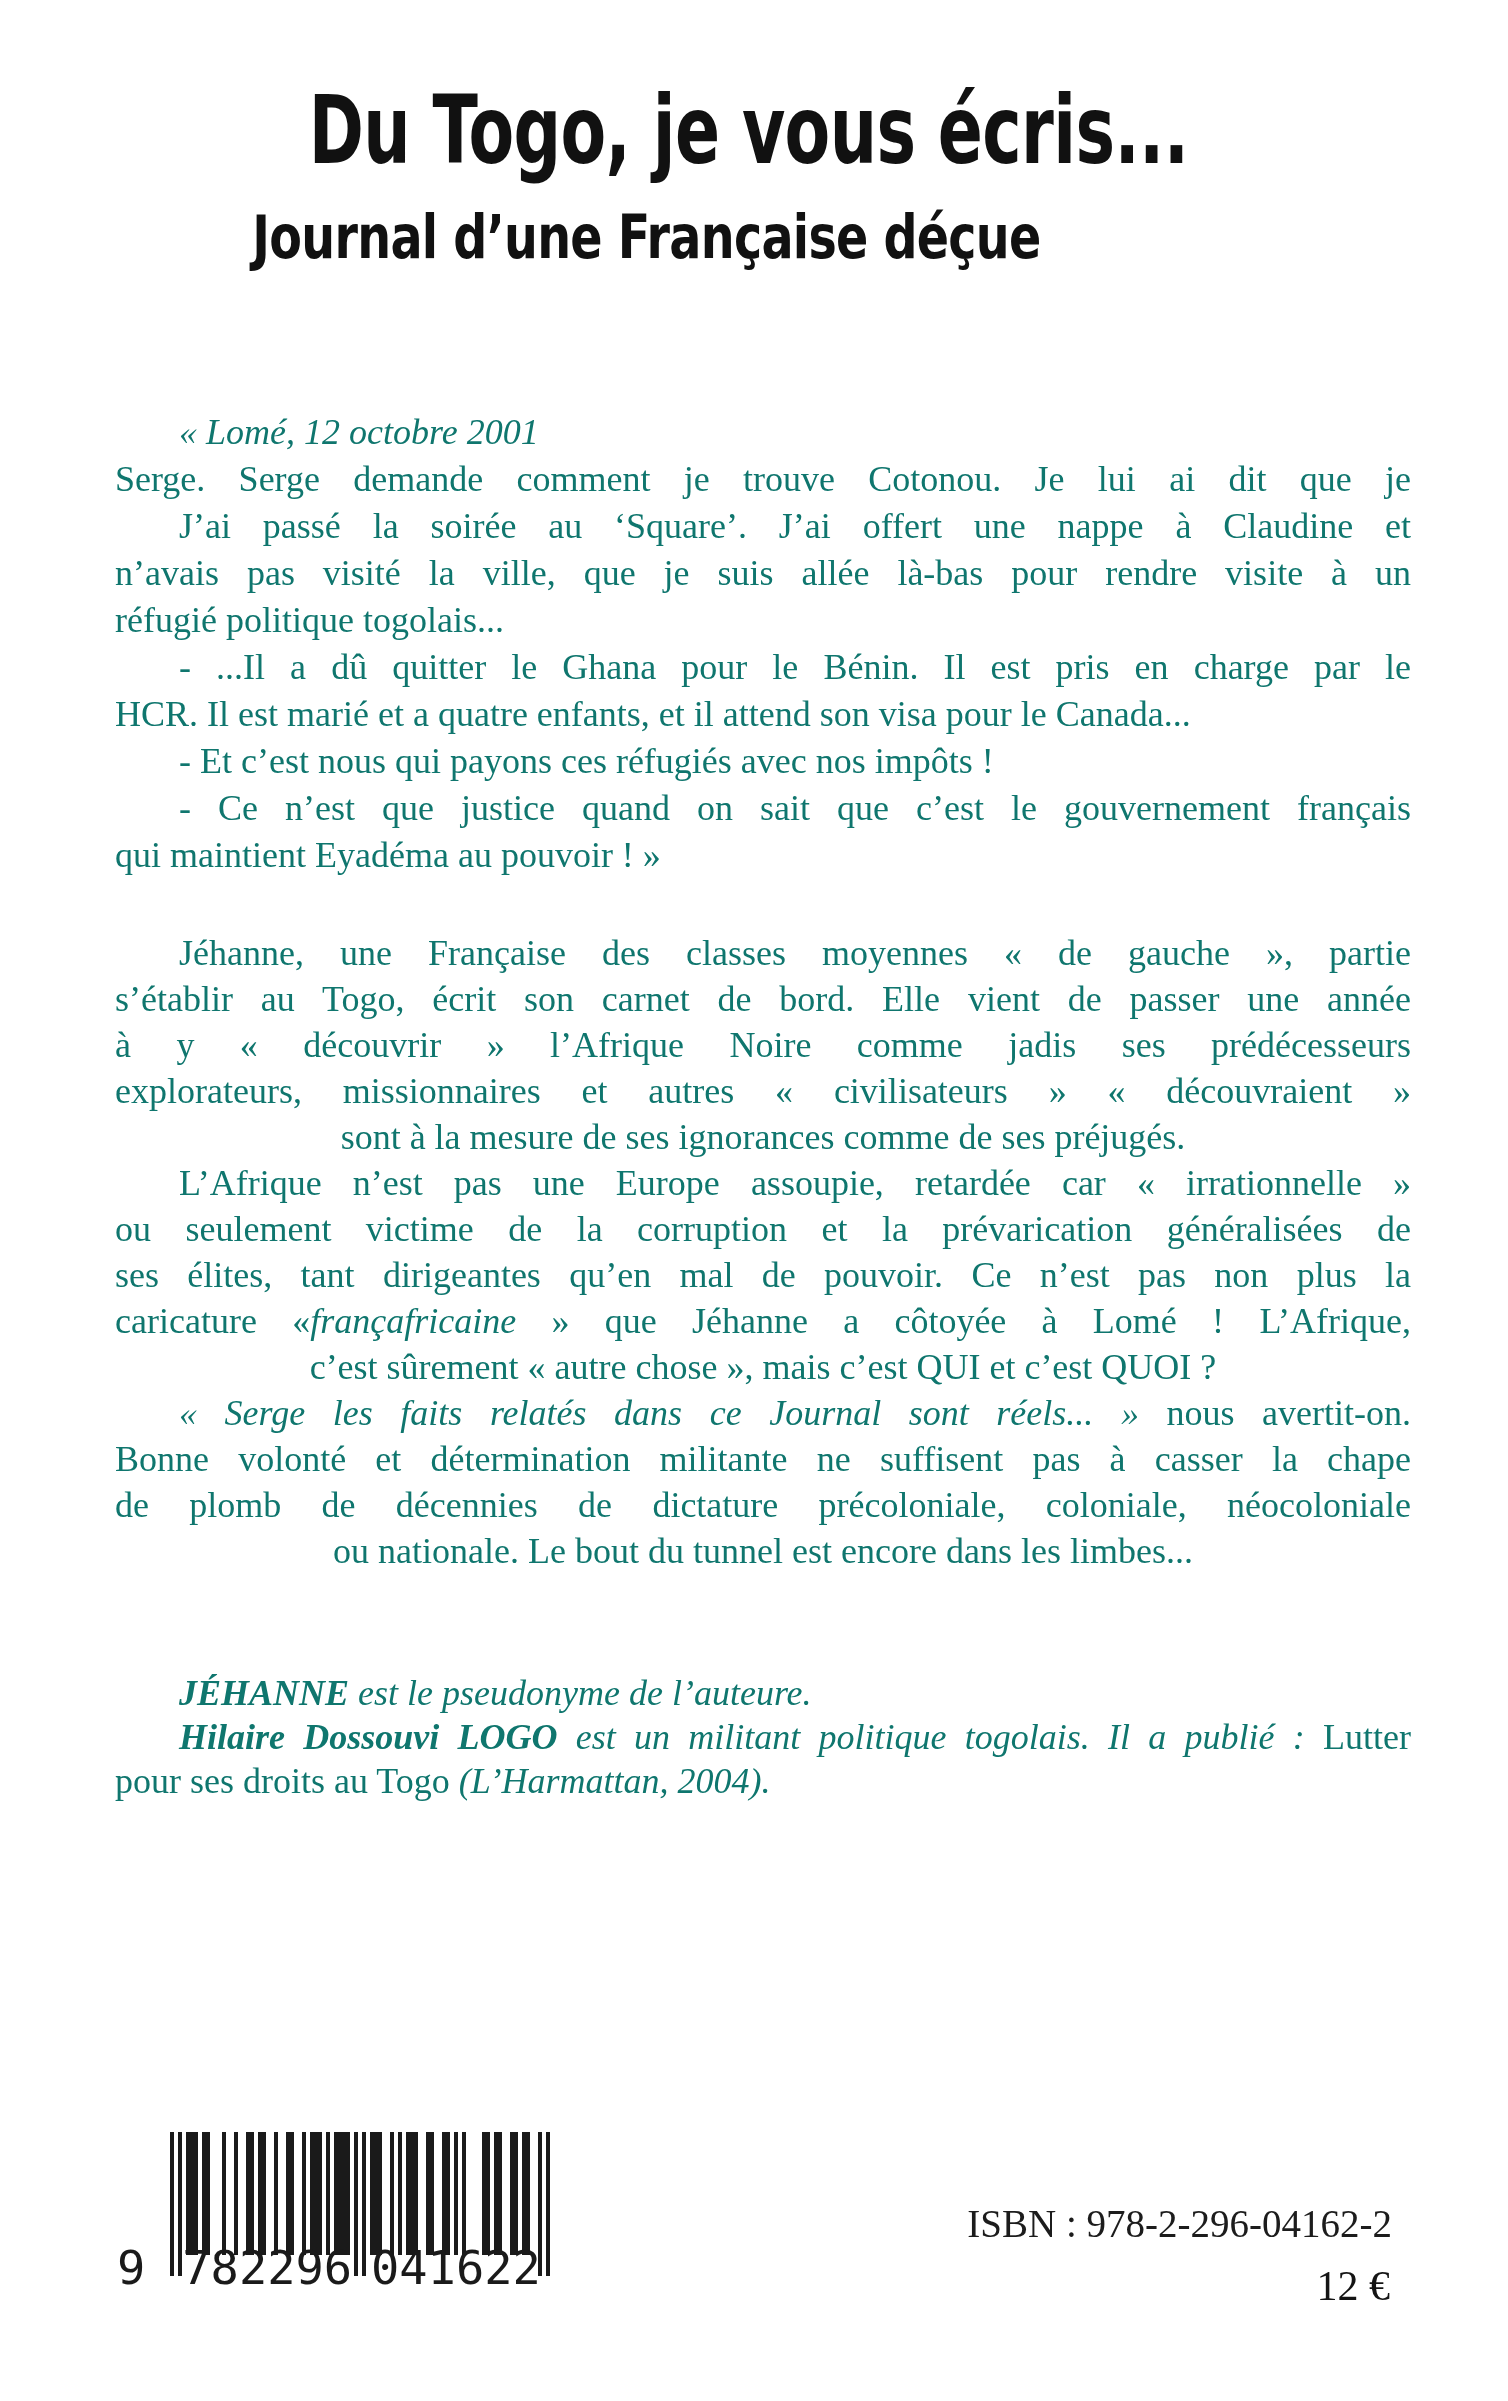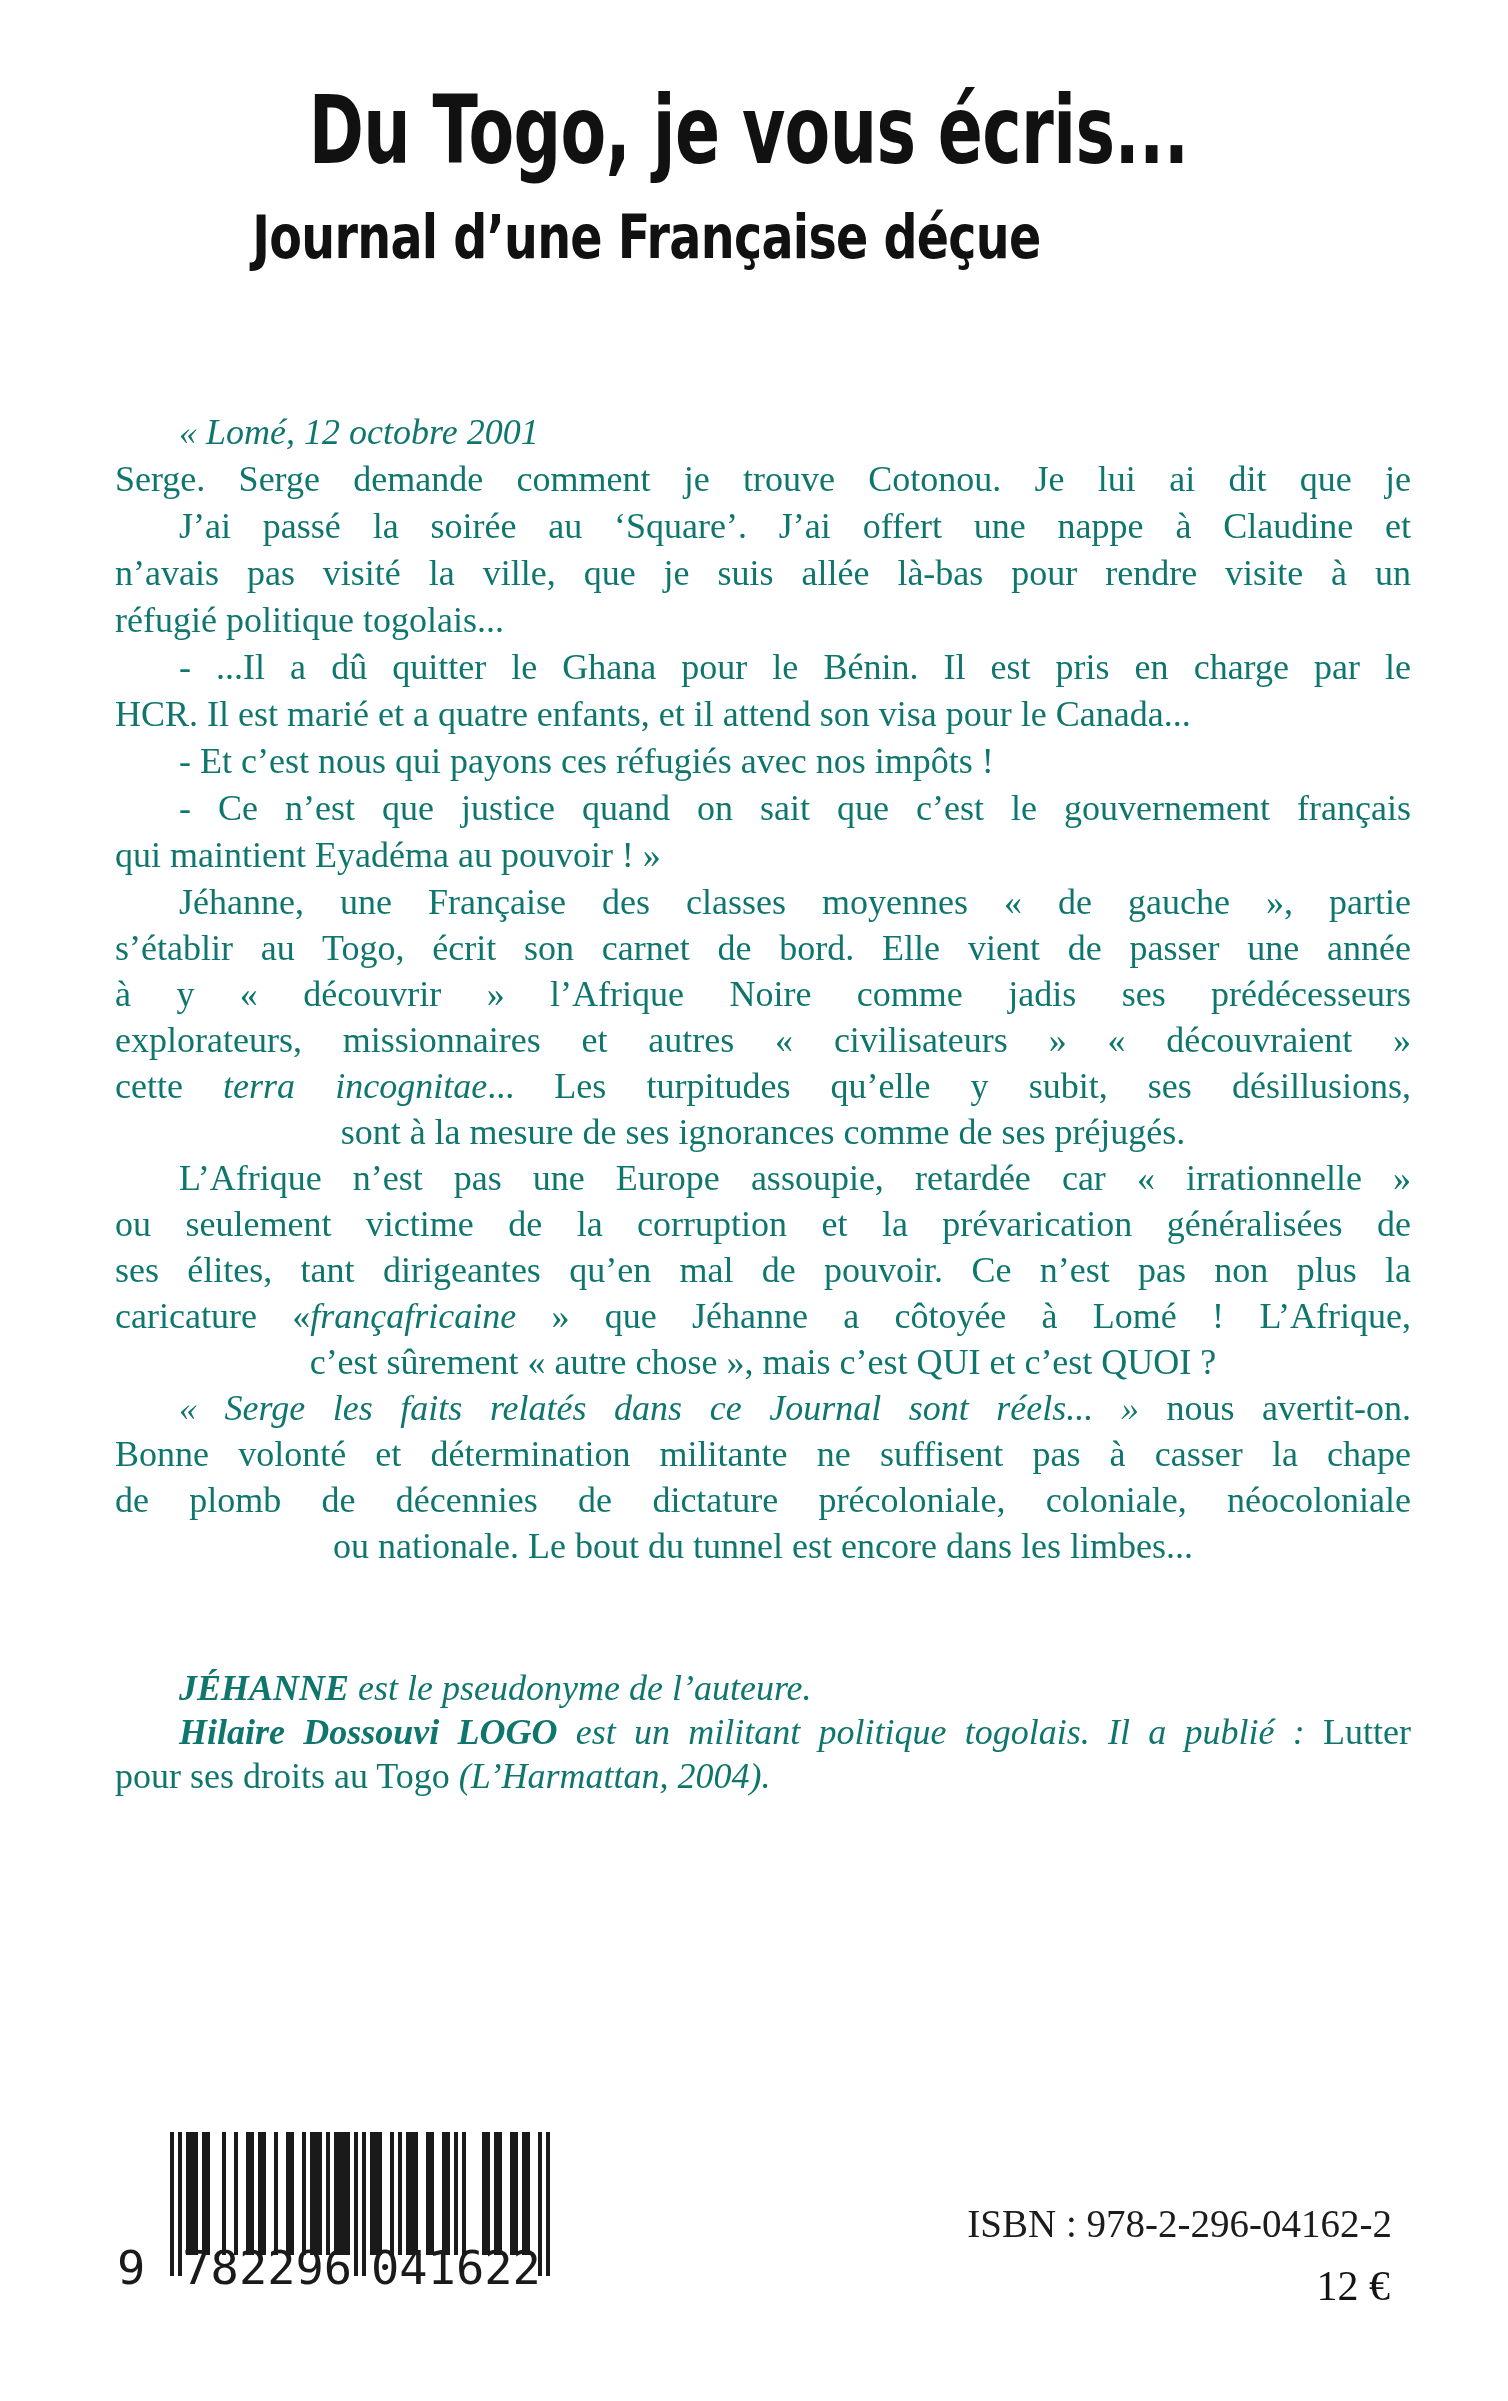--- a/index.html
+++ b/index.html
@@ -43,21 +43,21 @@
   .text-col{
     position:absolute;
     left:115px;top:409px;width:1296px;
     font-size:36px;
     color:#0f766e;
   }
   .ln{min-height:1em;}
   .quote .ln{line-height:47px;}
   .blurb .ln{line-height:46px;text-align:center;}
   .author .ln{line-height:44px;}
-  .blurb{}
+  .blurb{margin-top:51px;}
   .author{margin-top:97px;}
   .j{text-align:justify;text-align-last:justify;text-justify:inter-word;}
   .ind{padding-left:64px;}
   .it{font-style:italic;}
   .bi{font-style:italic;font-weight:bold;}
   
   .barcode{position:absolute;left:170px;top:2132px;}
   .bars{display:flex;width:381px;height:144px;align-items:flex-start;}
   .bar{flex:0 0 auto;width:4px;height:123px;background:#1a1a1a;}
   .bar.space{background:transparent;}
@@ -106,21 +106,20 @@
       <div class="ln ind"><span>- Et c’est nous qui payons ces réfugiés avec nos impôts !</span></div>
       <div class="ln j ind"><span>- Ce n’est que justice quand on sait que c’est le gouvernement français</span></div>
       <div class="ln"><span>qui maintient Eyadéma au pouvoir ! »</span></div>
     </section>
 
     <section class="blurb">
       <div class="ln j ind"><span>Jéhanne, une Française des classes moyennes « de gauche », partie</span></div>
       <div class="ln j"><span>s’établir au Togo, écrit son carnet de bord. Elle vient de passer une année</span></div>
       <div class="ln j"><span>à y « découvrir » l’Afrique Noire comme jadis ses prédécesseurs</span></div>
       <div class="ln j"><span>explorateurs, missionnaires et autres « civilisateurs » « découvraient »</span></div>
-      <div class="ln j"><span>cette </span><span class="it">terra incognitae</span><span>... Les turpitudes qu’elle y subit, ses désillusions,</span></div>
       <div class="ln"><span>sont à la mesure de ses ignorances comme de ses préjugés.</span></div>
 
       <div class="ln j ind"><span>L’Afrique n’est pas une Europe assoupie, retardée car « irrationnelle »</span></div>
       <div class="ln j"><span>ou seulement victime de la corruption et la prévarication généralisées de</span></div>
       <div class="ln j"><span>ses élites, tant dirigeantes qu’en mal de pouvoir. Ce n’est pas non plus la</span></div>
       <div class="ln j"><span>caricature «</span><span class="it">françafricaine</span><span> » que Jéhanne a côtoyée à Lomé ! L’Afrique,</span></div>
       <div class="ln"><span>c’est sûrement « autre chose », mais c’est QUI et c’est QUOI ?</span></div>
 
       <div class="ln j ind"><span class="it">« Serge les faits relatés dans ce Journal sont réels... »</span><span> nous avertit-on.</span></div>
       <div class="ln j"><span>Bonne volonté et détermination militante ne suffisent pas à casser la chape</span></div>

